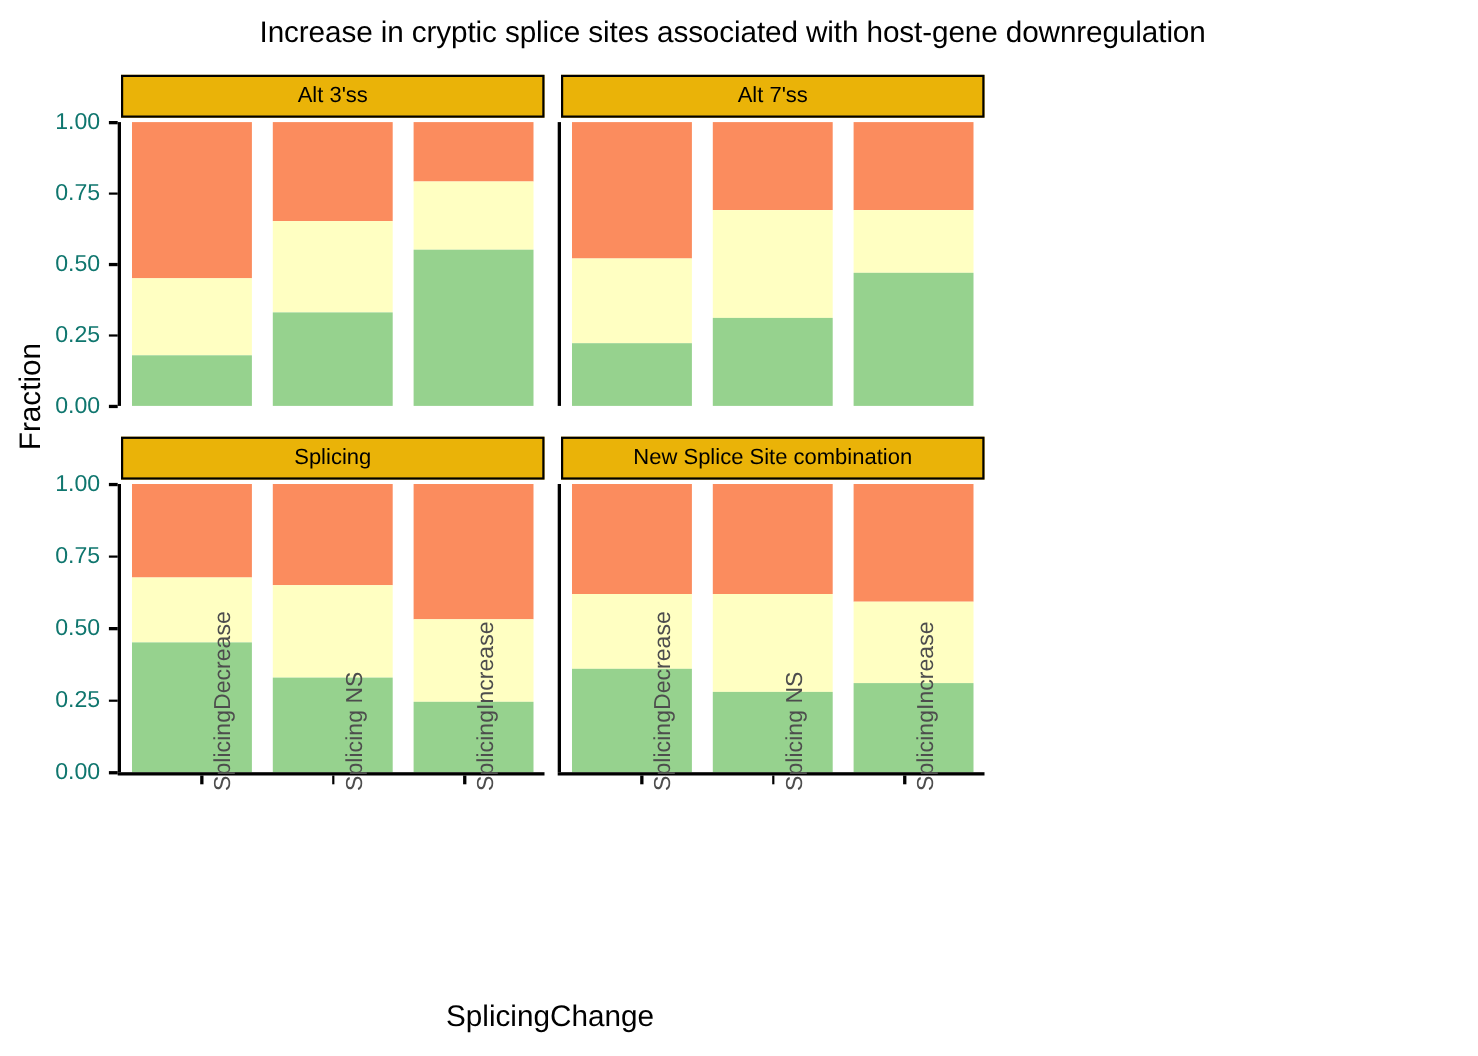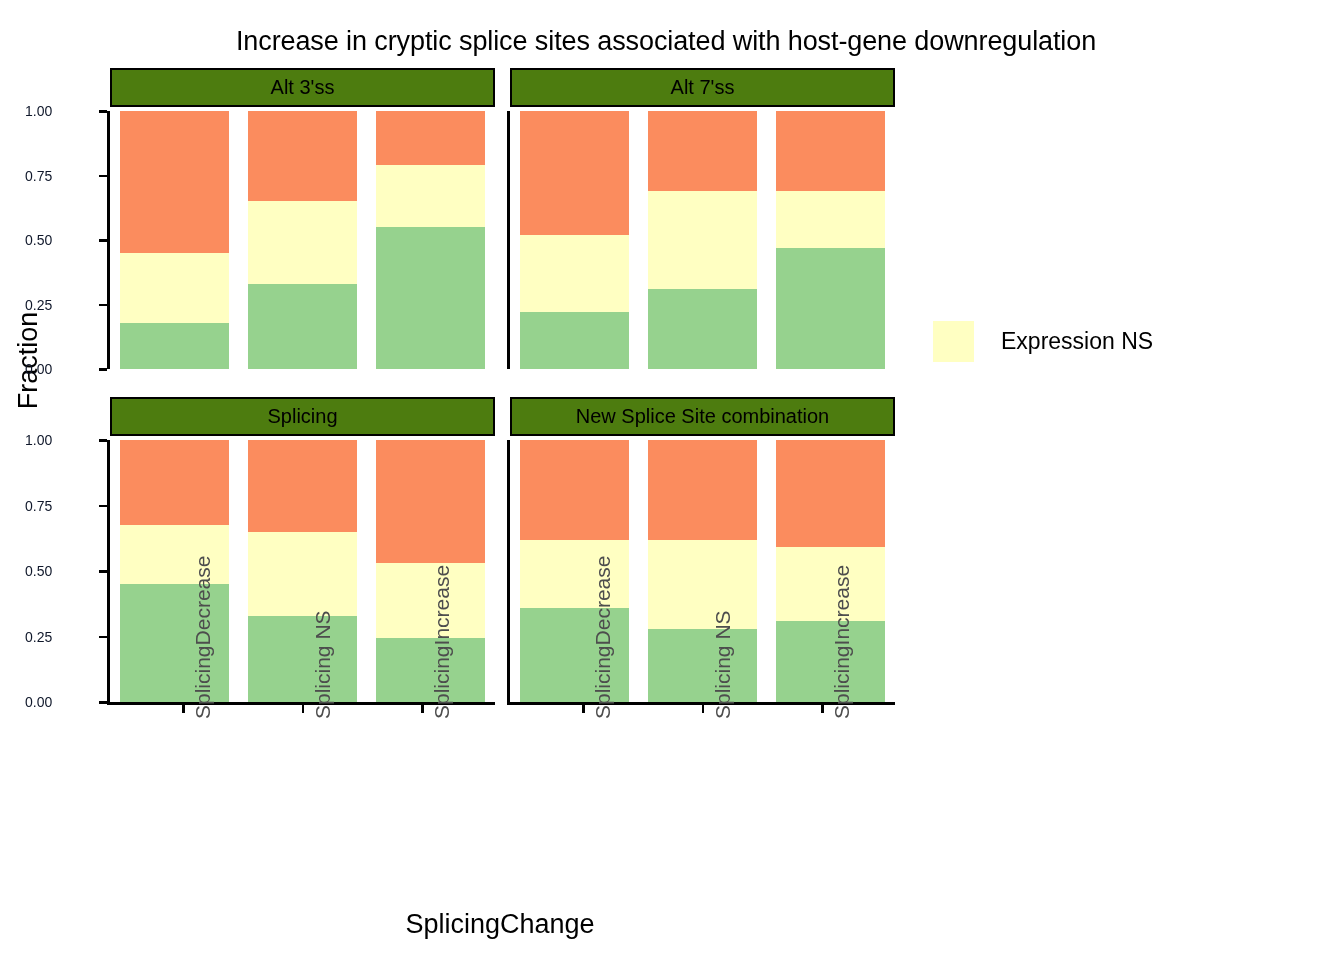--- a/index.html
+++ b/index.html
@@ -20,21 +20,20 @@
   #chart-title {
     position: absolute;
     left: 0;
     top: 14px;
     width: 1332px;
     text-align: center;
     font-size: 27px;
     color: #000000;
     letter-spacing: -0.1px;
     white-space: nowrap;
-    margin-top: 12px;
   }
 
   
   #y-axis-title {
     position: absolute;
     left: -52px;
     top: 345px;
     width: 160px;
     text-align: center;
     font-size: 27px;
@@ -71,21 +70,21 @@
     position: absolute;
   }
   .facet-strip {
     position: absolute;
     left: 0;
     top: 0;
     width: 100%;
     height: 39px;
     box-sizing: border-box;
     border: 2.5px solid #000000;
-    background: #4d7c0f;
+    background: #eab308;
     display: flex;
     align-items: center;
     justify-content: center;
     font-size: 20px;
     color: #000000;
   }
   .facet-panel {
     position: absolute;
     left: 0;
     top: 43px;
@@ -132,22 +131,23 @@
     width: 8px;
     height: 2.5px;
     background: #000000;
   }
 
   
   .y-tick-label {
     position: absolute;
     right: 0;
     width: 66px;
-    font-size: 14px;
-    color: #0f172a;
+    text-align: right;
+    font-size: 21px;
+    color: #0f766e;
     transform: translateY(-50%);
     white-space: nowrap;
   }
 
   
   .x-tick-label {
     position: absolute;
     font-size: 21px;
     color: #4d4d4d;
     transform-origin: left top;
@@ -324,17 +324,13 @@
     <div class="x-tick-label" style="left: 430px; top: 719px;">SplicingIncrease</div>
     <div class="tick-mark" style="left: 582px; top: 705px; width: 2.5px; height: 8px;"></div>
     <div class="x-tick-label" style="left: 591px; top: 719px;">SplicingDecrease</div>
     <div class="tick-mark" style="left: 701.5px; top: 705px; width: 2.5px; height: 8px;"></div>
     <div class="x-tick-label" style="left: 710.5px; top: 719px;">Splicing NS</div>
     <div class="tick-mark" style="left: 821px; top: 705px; width: 2.5px; height: 8px;"></div>
     <div class="x-tick-label" style="left: 830px; top: 719px;">SplicingIncrease</div>
   </div>
 
 <div id="legend">
-  <div class="legend-item">
-    <span class="legend-key" style="background: rgb(255, 255, 194);"></span>
-    <span class="legend-label">Expression NS</span>
-  </div>
 </div>
 
 </body></html>

